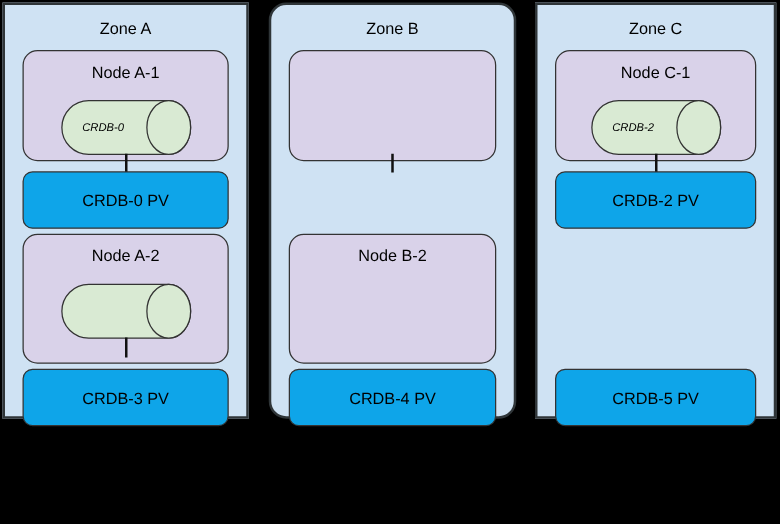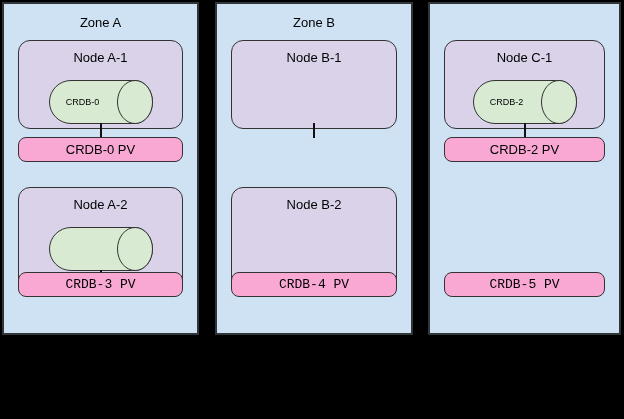--- a/index.html
+++ b/index.html
@@ -5,62 +5,62 @@
   html,body { margin:0; padding:0; background:#000; }
   .canvas {
     position:relative; width:624px; height:419px; background:#000000;
     font-family:"Liberation Sans", sans-serif; color:#000; overflow:hidden;
   }
   .zone {
     position:absolute; top:2px; height:333px;
     background:#cfe2f3; border:2px solid #2f3538; box-sizing:border-box;
   }
   .zone-a { left:2px;  width:197px; }
-  .zone-b { left:215px; width:198px; }
+  .zone-b { left:215px; width:198px;border-radius:14px; }
   .zone-c { left:428px; width:193px; }
   .zone-title {
     position:absolute; top:11px; left:0; right:0;
     text-align:center; font-size:13px; line-height:16px;
   }
   .node {
     position:absolute; left:14px; right:14px;
     background:#d9d2e9; border:1px solid #333; border-radius:12px;
     box-sizing:border-box;
   }
   .node-row1 { top:36px; height:89px; }
   .node-row2 { top:183px; height:104px; }
   .node-title {
     position:absolute; top:9px; left:0; right:0;
     text-align:center; font-size:13px; line-height:16px;
   }
   .cylinder {
     position:absolute; top:38px; left:50%; margin-left:-53px;
-    width:106px; height:46px;
+    width:106px; height:46px;font-style:italic;
   }
   .cylinder svg { position:absolute; left:0; top:0; }
   .cyl-label {
     position:absolute; top:0; bottom:0; left:0; width:70px;
     display:flex; align-items:center; justify-content:center;
     font-size:9px;
   }
   .connector {
     position:absolute; left:50%; width:2px; margin-left:-1px;
     background:#111;
   }
   .connector-row1 { top:119px; height:15px; }
   .connector-row2 { top:266px; height:16px; }
   .pv {
-    position:absolute; left:14px; right:14px; height:25px;
-    background:#f9a8d4; border:1px solid #333; border-radius:8px;
+    position:absolute; left:14px; right:14px; height:46px;
+    background:#0ea5e9; border:1px solid #333; border-radius:8px;
     box-sizing:border-box;
     display:flex; align-items:center; justify-content:center;
     font-size:13px;
   }
   .pv-row1 { top:133px; }
-  .pv-row2 { top:268px;font-family:Liberation Mono, monospace; }
+  .pv-row2 { top:291px; }
 </style>
 </head>
 <body>
 
 <div class="canvas">
 
   <section class="zone zone-a">
     <div class="zone-title">Zone A</div>
 
     <div class="node node-row1">
@@ -86,31 +86,31 @@
       </div>
     </div>
     <div class="connector connector-row2"></div>
     <div class="pv pv-row2">CRDB-3 PV</div>
   </section>
 
   <section class="zone zone-b">
     <div class="zone-title">Zone B</div>
 
     <div class="node node-row1">
-      <div class="node-title">Node B-1</div>
     </div>
     <div class="connector connector-row1"></div>
 
     <div class="node node-row2">
       <div class="node-title">Node B-2</div>
     </div>
     <div class="pv pv-row2">CRDB-4 PV</div>
   </section>
 
   <section class="zone zone-c">
+    <div class="zone-title">Zone C</div>
 
     <div class="node node-row1">
       <div class="node-title">Node C-1</div>
       <div class="cylinder">
         <svg width="106" height="46" viewBox="0 0 106 46">
           <path d="M87 1.5 A17.5 21.5 0 1 1 87 44.5 L23 44.5 A21.5 21.5 0 0 1 23 1.5 Z" fill="#d9ead3" stroke="#333" stroke-width="1"></path>
           <ellipse cx="87" cy="23" rx="17.5" ry="21.5" fill="#d9ead3" stroke="#333" stroke-width="1"></ellipse>
         </svg>
         <span class="cyl-label">CRDB-2</span>
       </div>

